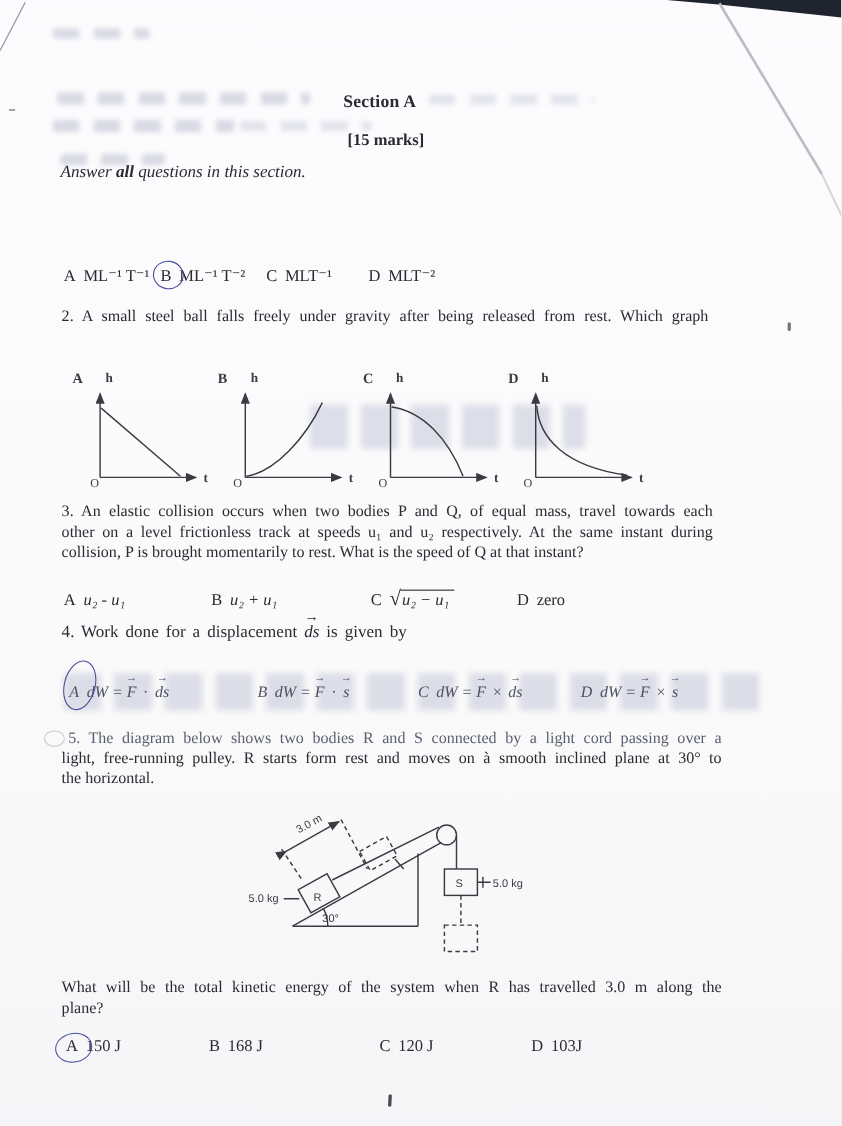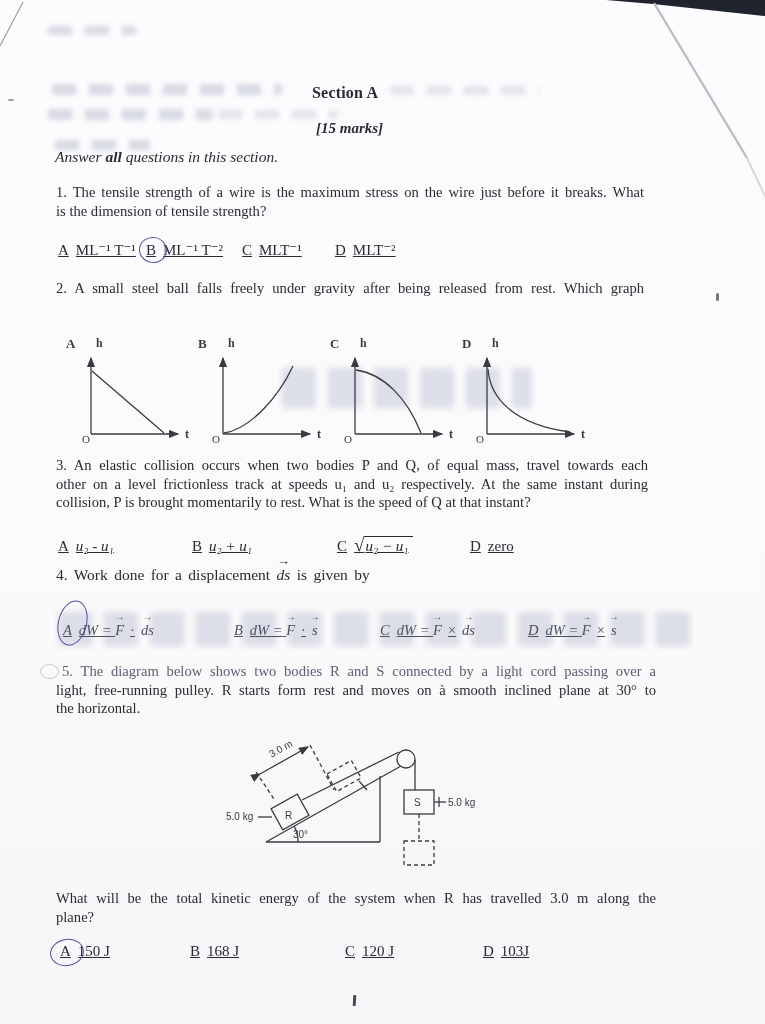--- a/index.html
+++ b/index.html
@@ -8,28 +8,28 @@
   html,body{margin:0;padding:0;}
   body{background:#eee;}
   .page{
     position:relative; width:765px; height:1024px; overflow:hidden;
     background:linear-gradient(180deg,#fcfcfe 0%,#fafafb 60%,#f6f6f8 100%);
     font-family:"Liberation Serif","DejaVu Serif",serif;
     color:var(--ink);
   }
   .abs{position:absolute;}
   .title{font-weight:bold;font-size:16px;letter-spacing:.2px;}
-  .marks{font-weight:bold;font-style:italic;font-size:15px;}
+  .marks{font-weight:bold;font-size:15px;}
   .instr{font-style:italic;font-size:15.5px;text-align:center;}
   .instr b{font-weight:bold;}
   .para{width:588px;font-size:14.6px;line-height:18.6px;color:var(--ink);}
   .jline{text-align:justify;text-align-last:justify;}
   .jlast{text-align:left;}
   .opt-row{font-size:15px;}
-  .opt{position:absolute;white-space:nowrap;text-decoration:underline;}
+  .opt{position:absolute;white-space:nowrap;}
   .opt .letter{margin-right:7px;}
   .ital{font-style:italic;}
   .radical{font-size:19px;line-height:10px;}
   .radicand{border-top:1.3px solid currentColor;padding:1px 4px 0 1px;font-style:italic;}
   .fml{font-style:italic;color:var(--faded);font-size:14.5px;}
   .fml .op{margin:0 6px;font-style:normal;}
   .vec{position:relative;display:inline-block;font-style:italic;}
   .vec::before{content:"→";position:absolute;top:-11px;left:50%;transform:translateX(-50%);font-size:10px;}
   .vec.big::before{font-size:13px;font-weight:bold;top:-13px;}
   .circle-mark{position:absolute;border:1.6px solid var(--pen);border-radius:50%;background:transparent;}
@@ -70,24 +70,20 @@
 
   <div class="speck" style="left:8px;top:99px;width:6px;height:2px;opacity:.5"></div>
   <div class="speck" style="left:716px;top:293px;width:3px;height:8px;border-radius:2px;opacity:.75"></div>
   <div class="speck" style="left:353px;top:995px;width:2.5px;height:11px;transform:rotate(3deg)"></div>
   <div class="abs" style="left:40px;top:664px;width:17px;height:13px;border:1.3px solid rgba(130,133,150,.40);border-radius:50%"></div>
 
   <div class="abs title" style="left:312px;top:84px">Section A</div>
   <div class="abs marks" style="left:316px;top:120px">[15 marks]</div>
   <div class="abs instr" style="left:55px;top:148px"><span>Answer </span><b>all</b><span> questions in this section.</span></div>
 
-  <div class="abs para" style="left:56px;top:183px">
-    <div class="jline">1. The tensile strength of a wire is the maximum stress on the wire just before it breaks. What</div>
-    <div class="jlast">is the dimension of tensile strength?</div>
-  </div>
   <div class="abs opt-row" style="left:0;top:241px;width:765px;height:24px">
     <span class="opt" style="left:58px"><span class="letter">A</span><span>ML⁻¹ T⁻¹</span></span>
     <span class="opt" style="left:146px"><span class="letter">B</span><span>ML⁻¹ T⁻²</span></span>
     <span class="opt" style="left:242px"><span class="letter">C</span><span>MLT⁻¹</span></span>
     <span class="opt" style="left:335px"><span class="letter">D</span><span>MLT⁻²</span></span>
   </div>
   <div class="circle-mark" style="left:139px;top:237px;width:26px;height:24px;transform:rotate(8deg)"></div>
 
   <div class="abs para" style="left:56px;top:279px">
     <div class="jline">2. A small steel ball falls freely under gravity after being released from rest. Which graph</div>

